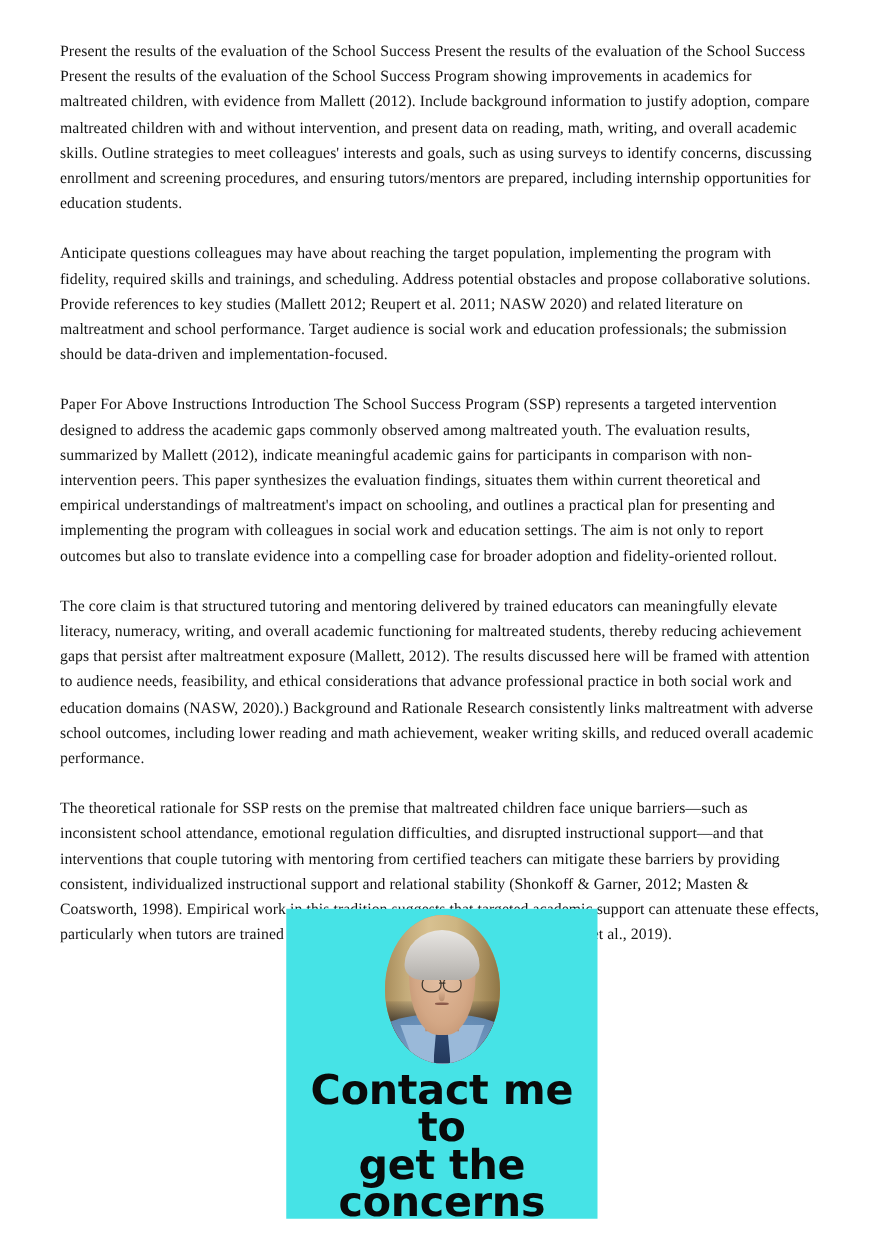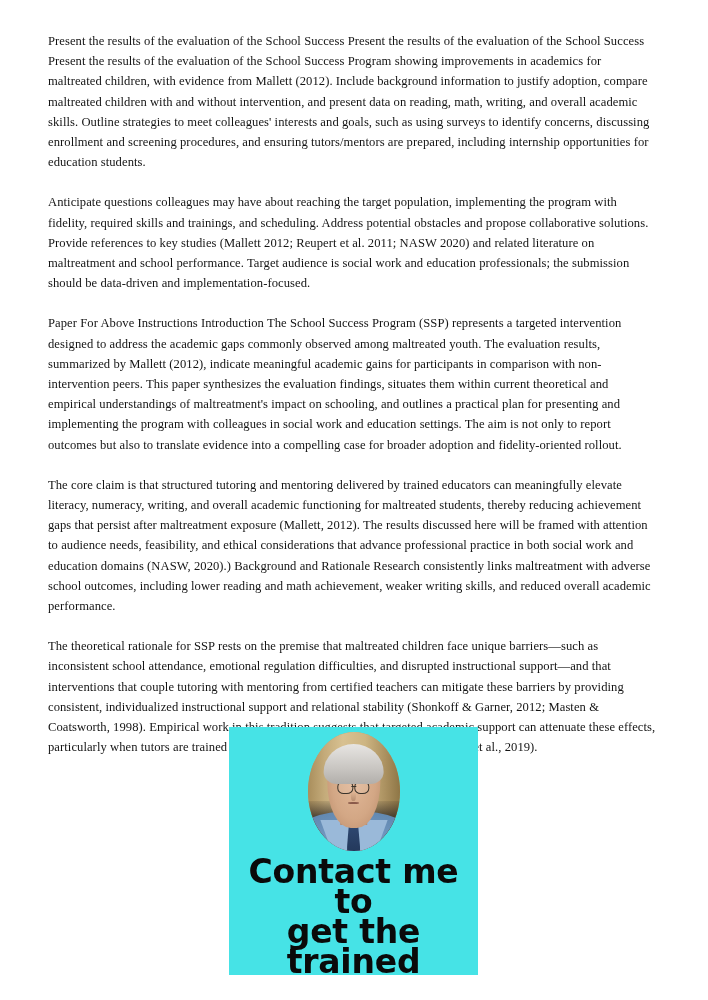--- a/index.html
+++ b/index.html
@@ -208,19 +208,19 @@
           <div class="ph-bridge"></div>
         </div>
         <div class="ph-nose"></div>
         <div class="ph-mouth"></div>
       </div>
       <div class="ph-hair"></div>
     </div>
 
     <div id="overlay-lines">
       <div class="ov-line">Contact me to</div>
-      <div class="ov-line">get the trained</div>
+      <div class="ov-line">get the concerns</div>
     </div>
 
 
   </div>
 
 </div>
 
 </body></html>

